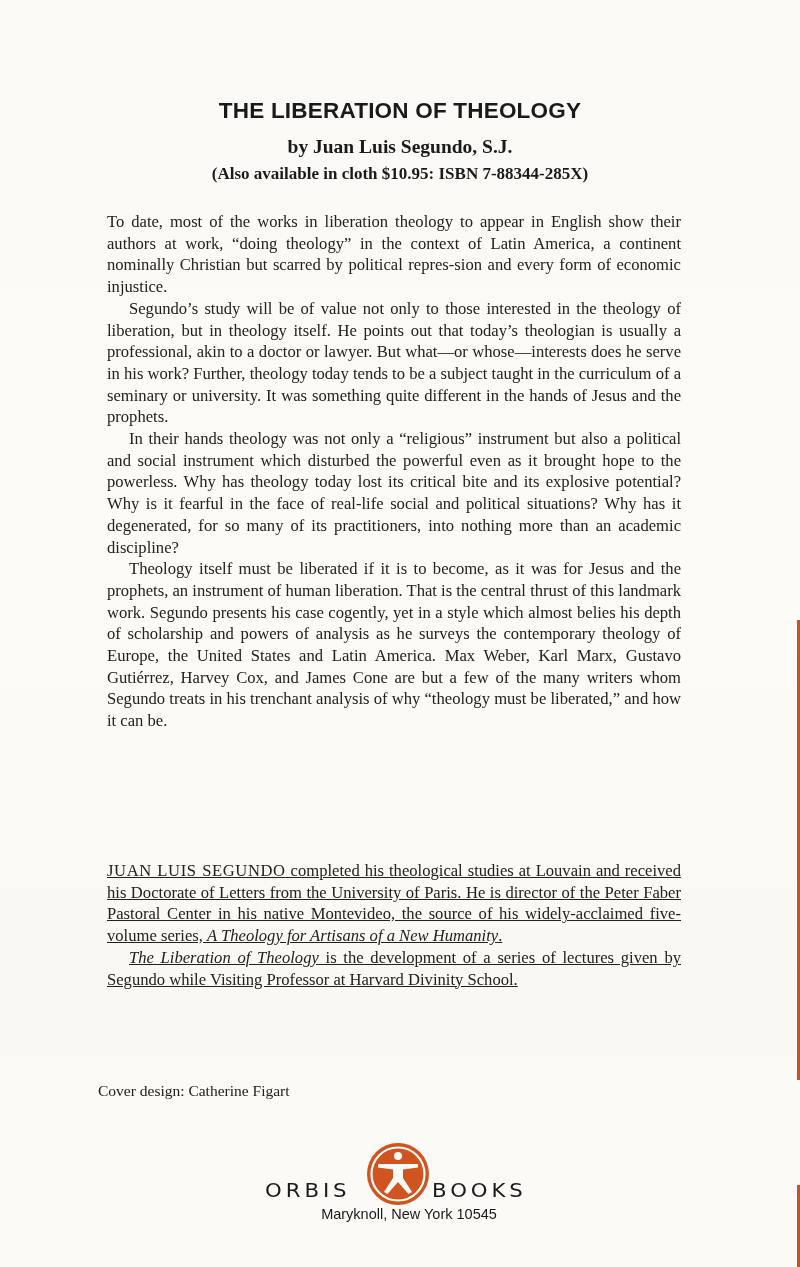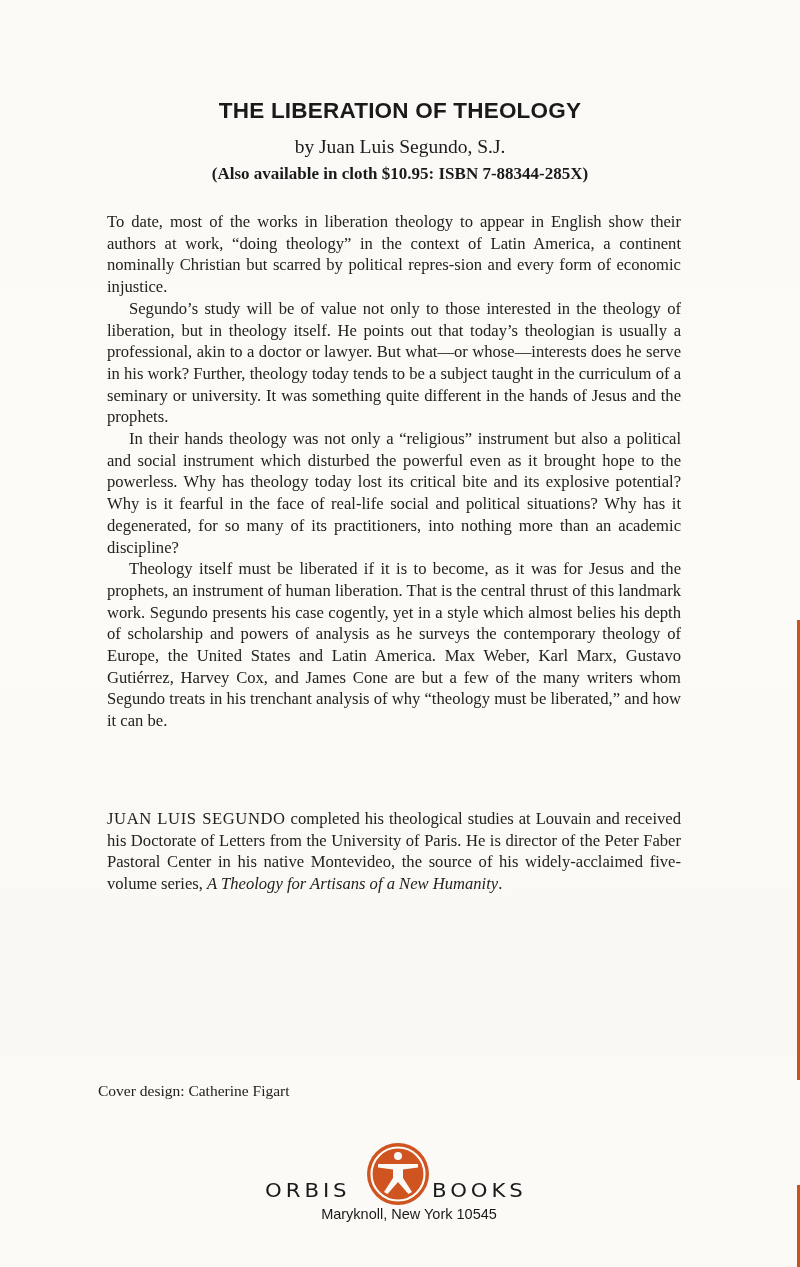--- a/index.html
+++ b/index.html
@@ -26,21 +26,21 @@
       font-family: "Liberation Sans", sans-serif;
       font-weight: bold;
       font-size: 22.5px;
       letter-spacing: 0.2px;
       color: #1a1a1a;
     }
     .byline {
       position: absolute; left: 0; width: 800px; top: 136px;
       text-align: center;
       font-family: "Liberation Serif", serif;
-      font-weight: normal;
+      font-weight: bold;
       font-size: 19.5px;
       color: #1a1a1a;
     }
     .availability {
       position: absolute; left: 0; width: 800px; top: 164px;
       text-align: center;
       font-family: "Liberation Serif", serif;
       font-weight: bold;
       font-size: 17px;
       color: #1a1a1a;
@@ -51,26 +51,27 @@
       font-family: Liberation Serif, serif;
       font-size: 16.6px;
       line-height: 21.7px;
       text-align: justify;
       color: #24211e;
     }
     .body-text p { margin: 0; text-indent: 22px; }
     .body-text p.first { text-indent: 0; }
 
     .bio {
-      position: absolute; left: 107px; width: 574px; top: 808px;
+      position: absolute; left: 107px; width: 574px; top: 860px;
       font-family: "Liberation Serif", serif;
       font-size: 16.6px;
       line-height: 21.7px;
       text-align: justify;
       color: #24211e;
+      text-decoration: underline;
     }
     .bio p { margin: 0; text-indent: 22px; }
     .bio p.first { text-indent: 0; }
     .bio .name-caps { letter-spacing: 0.6px; }
     .ital { font-style: italic; }
 
     .credit {
       position: absolute; left: 98px; top: 1082px;
       font-family: "Liberation Serif", serif;
       font-size: 15.5px;
@@ -115,20 +116,21 @@
 
   <div class="body-text">
     <p class="first">To date, most of the works in liberation theology to appear in English show their authors at work, “doing theology” in the context of Latin America, a continent nominally Christian but scarred by political repres-sion and every form of economic injustice.</p>
     <p>Segundo’s study will be of value not only to those interested in the theology of liberation, but in theology itself. He points out that today’s theologian is usually a professional, akin to a doctor or lawyer. But what—or whose—interests does he serve in his work? Further, theology today tends to be a subject taught in the curriculum of a seminary or university. It was something quite different in the hands of Jesus and the prophets.</p>
     <p>In their hands theology was not only a “religious” instrument but also a political and social instrument which disturbed the powerful even as it brought hope to the powerless. Why has theology today lost its critical bite and its explosive potential? Why is it fearful in the face of real-life social and political situations? Why has it degenerated, for so many of its practitioners, into nothing more than an academic discipline?</p>
     <p>Theology itself must be liberated if it is to become, as it was for Jesus and the prophets, an instrument of human liberation. That is the central thrust of this landmark work. Segundo presents his case cogently, yet in a style which almost belies his depth of scholarship and powers of analysis as he surveys the contemporary theology of Europe, the United States and Latin America. Max Weber, Karl Marx, Gustavo Gutiérrez, Harvey Cox, and James Cone are but a few of the many writers whom Segundo treats in his trenchant analysis of why “theology must be liberated,” and how it can be.</p>
   </div>
 
   <div class="bio">
     <p class="first"><span class="name-caps">JUAN LUIS SEGUNDO</span><span> completed his theological studies at Louvain and received his Doctorate of Letters from the University of Paris. He is director of the Peter Faber Pastoral Center in his native Montevideo, the source of his widely-acclaimed five-volume series, </span><span class="ital">A Theology for Artisans of a New Humanity</span><span>.</span></p>
+    <p><span class="ital">The Liberation of Theology</span><span> is the development of a series of lectures given by Segundo while Visiting Professor at Harvard Divinity School.</span></p>
   </div>
 
   <div class="credit">Cover design: Catherine Figart</div>
 
   <div class="pub-word pub-left">ORBIS</div>
   <div class="logo">
     <svg width="64" height="64" viewBox="0 0 64 64">
       <circle cx="32" cy="32" r="31" fill="#cf5420"></circle>
       <circle cx="32" cy="32" r="26.5" fill="none" stroke="#fbfaf6" stroke-width="2.2"></circle>
       <circle cx="32" cy="14" r="4" fill="#fbfaf6"></circle>

